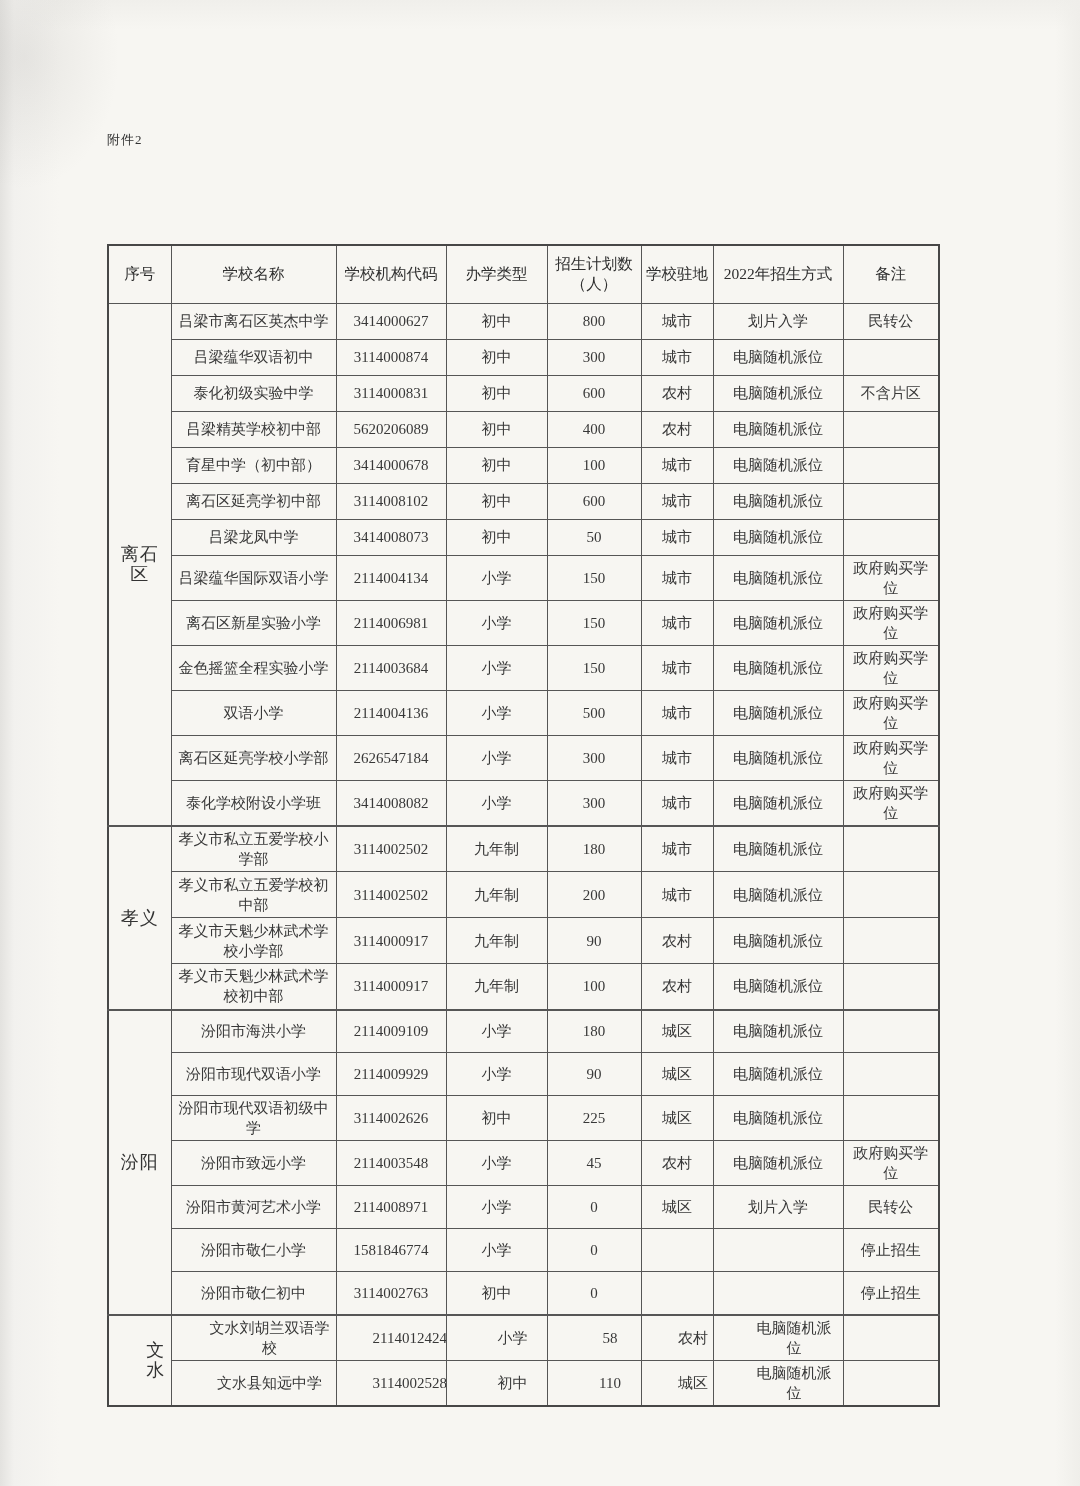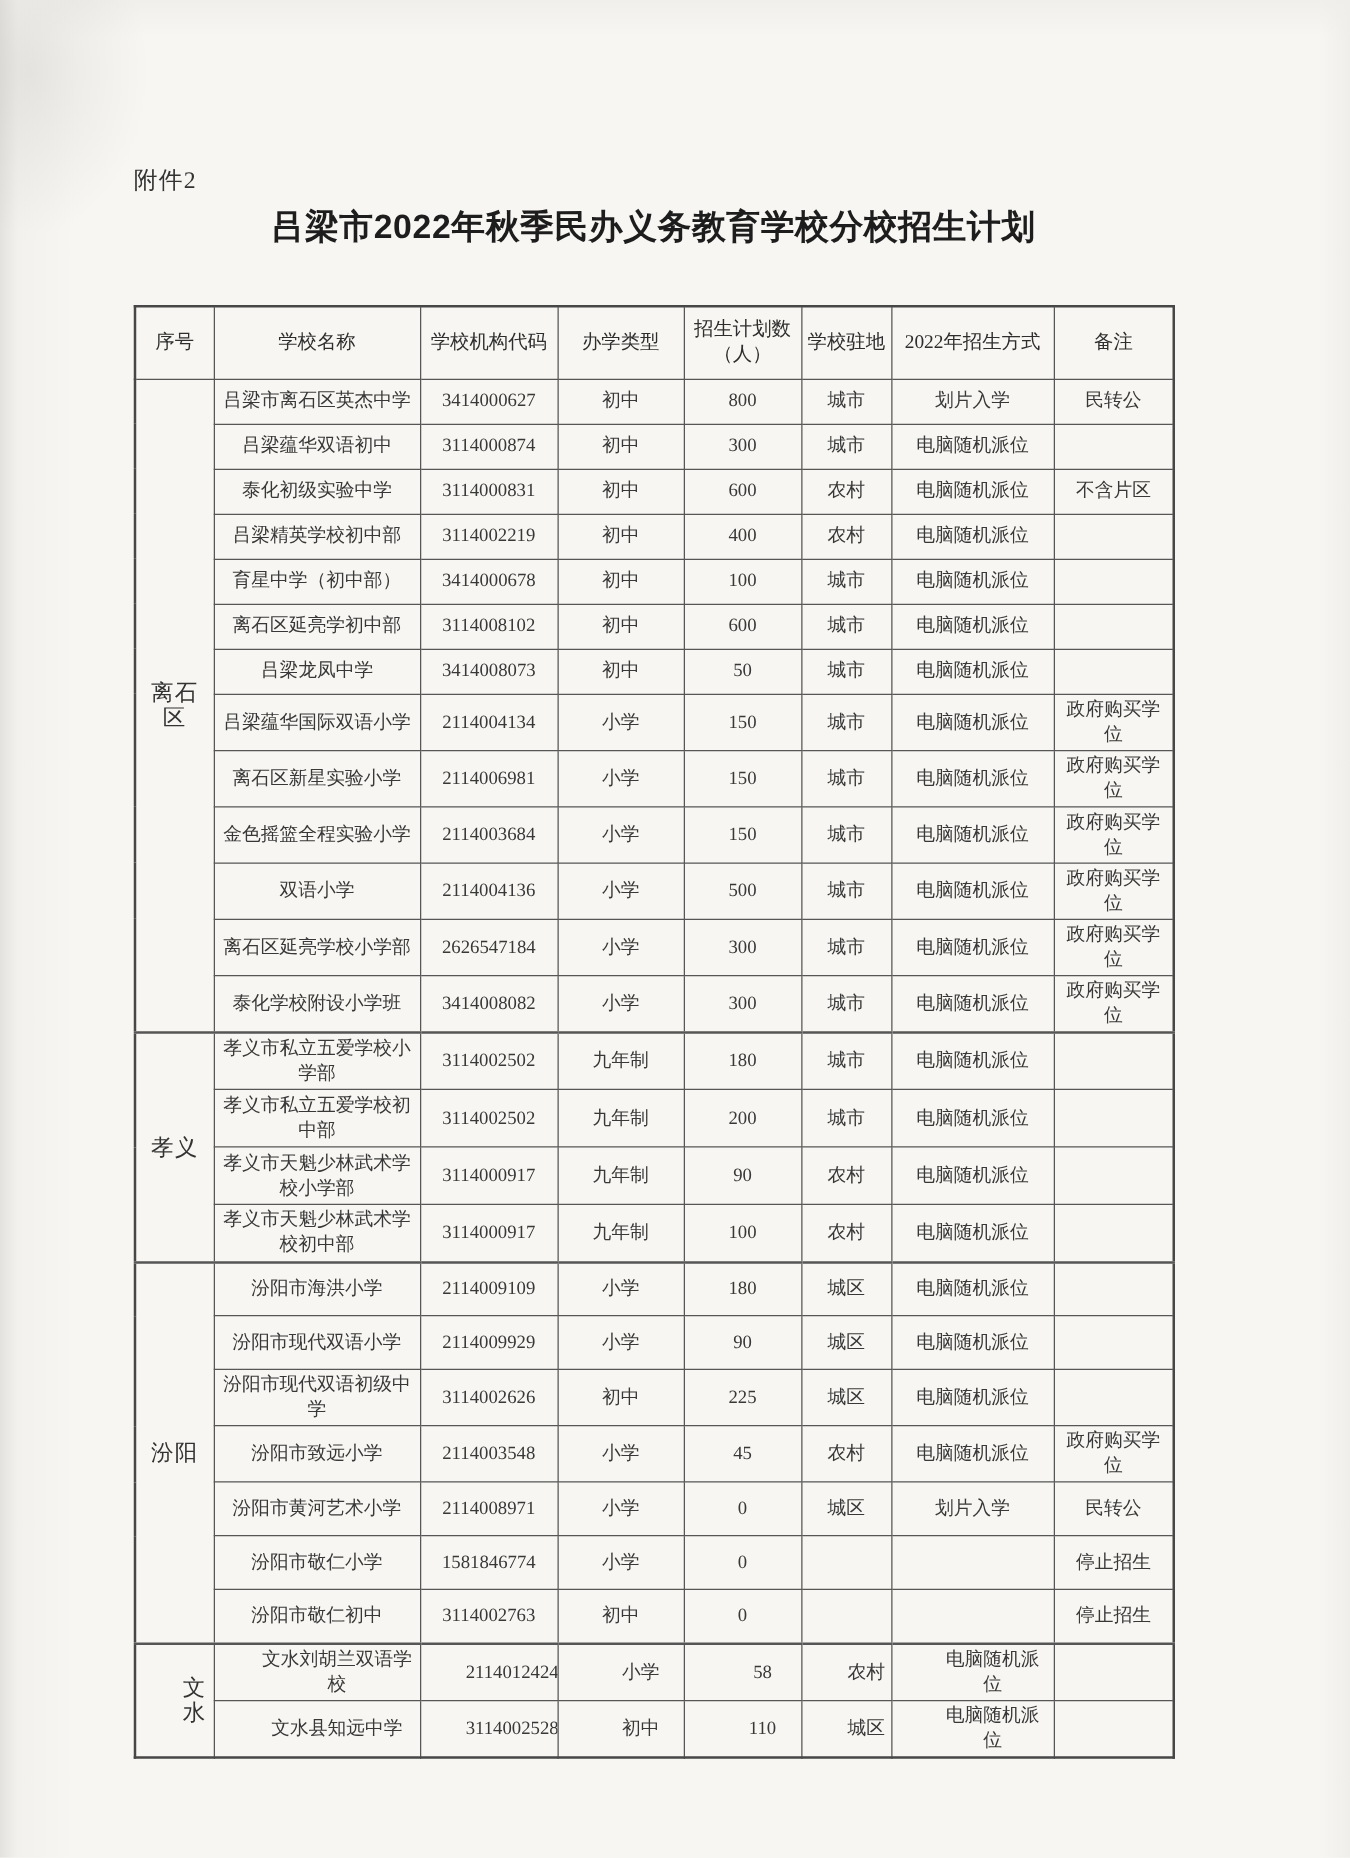--- a/index.html
+++ b/index.html
@@ -25,21 +25,21 @@
     position: absolute;
     left: 0; top: 0;
     width: 120px; height: 190px;
     background: radial-gradient(ellipse at 20% 30%, rgba(160,158,155,0.18), rgba(160,158,155,0) 70%);
     pointer-events: none;
   }
   .attachment {
     position: absolute;
     left: 107px;
     top: 131px;
-    font-size: 19px;
+    font-size: 13px;
     letter-spacing: 1px;
     color: #333;
   }
   .title {
     position: absolute;
     left: 107px;
     top: 163px;
     width: 831px;
     text-align: center;
     font-family: "Liberation Sans", "DejaVu Sans", sans-serif;
@@ -93,21 +93,20 @@
   .plan-table tbody tr:nth-child(25) td { border-top-width: 2px; }
 </style>
 </head>
 <body>
 
 <div class="page">
   <div class="corner-smudge"></div>
 
   <div class="attachment">附件2</div>
 
-  <div class="title">吕梁市2022年秋季民办义务教育学校分校招生计划</div>
 
   <table class="plan-table">
     <colgroup>
       <col style="width:63px">
       <col style="width:165px">
       <col style="width:110px">
       <col style="width:101px">
       <col style="width:94px">
       <col style="width:72px">
       <col style="width:130px">
@@ -149,21 +148,21 @@
           <td>泰化初级实验中学</td>
           <td>3114000831</td>
           <td>初中</td>
           <td>600</td>
           <td>农村</td>
           <td>电脑随机派位</td>
           <td>不含片区</td>
         </tr>
         <tr class="group-0">
           <td>吕梁精英学校初中部</td>
-          <td>3114002219</td>
+          <td>5620206089</td>
           <td>初中</td>
           <td>400</td>
           <td>农村</td>
           <td>电脑随机派位</td>
           <td></td>
         </tr>
         <tr class="group-0">
           <td>育星中学（初中部）</td>
           <td>3414000678</td>
           <td>初中</td>

